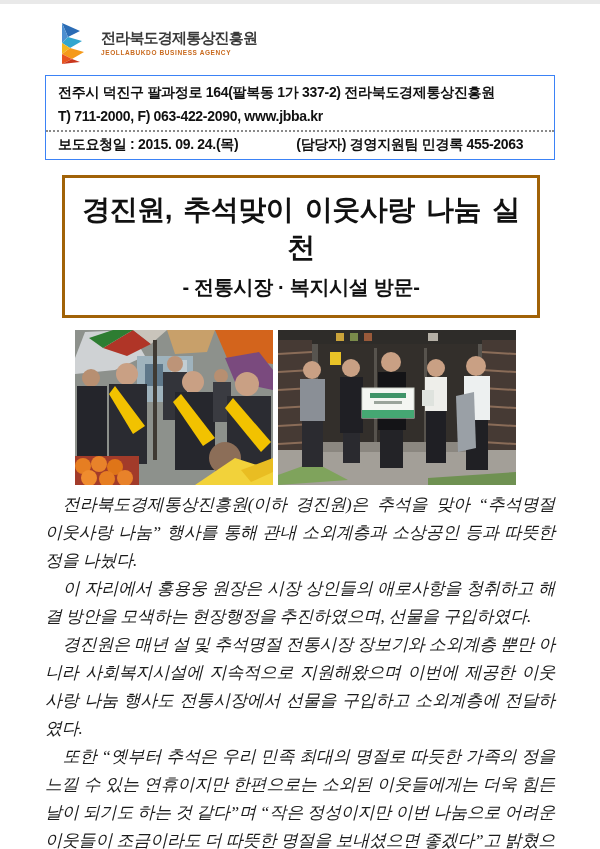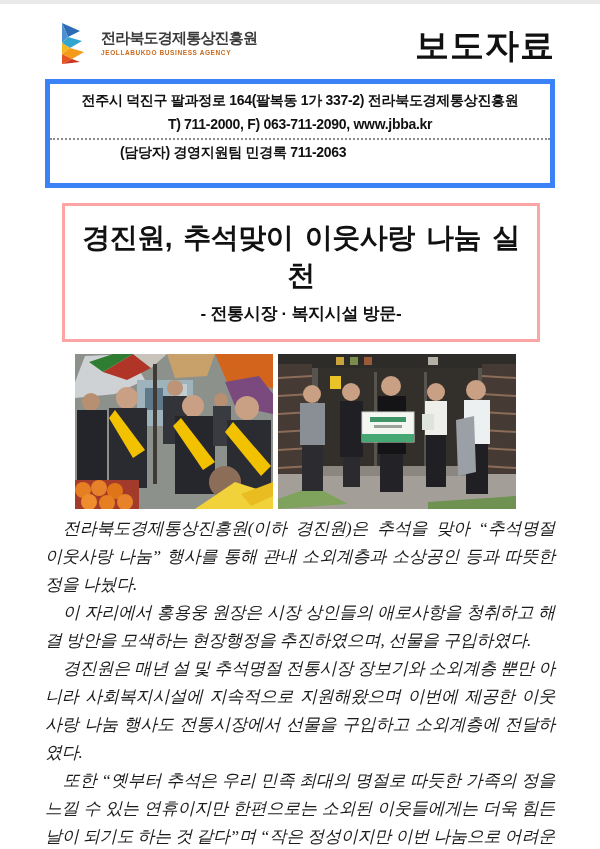--- a/index.html
+++ b/index.html
@@ -19,38 +19,38 @@
   }
   .logo-row{display:flex;align-items:center;gap:5px;}
   .logo-icon{width:38px;height:44px;flex:0 0 auto;}
   .logo-texts{display:flex;flex-direction:column;line-height:1.1;}
   .logo-kr{font-size:15px;font-weight:bold;color:#3a3a3a;letter-spacing:-0.8px;}
   .logo-en{font-size:6.5px;font-weight:bold;color:#c96a1e;letter-spacing:0.6px;margin-top:2px;}
   .doc-type{font-size:34px;font-weight:900;letter-spacing:1px;margin-top:2px;}
   
   .info-box{
     margin:0 45px;
-    border:5px solid #3b82f6;
-    padding:5px 12px 19px 12px;
-    font-size:14px;font-weight:bold;letter-spacing:-0.3px;text-align:center;
+    border:1px solid #3b82f6;
+    padding:5px 12px 3px 12px;
+    font-size:14px;font-weight:bold;letter-spacing:-0.3px;
   }
   .info-line{padding:3px 0;}
   .info-divider{border:0;border-top:2px dotted #8a8a8a;margin:3px -12px 1px -12px;}
   .release-row{display:flex;align-items:baseline;padding:3px 0 2px 0;}
   .release-date{flex:0 0 auto;}
   .release-manager{margin-left:58px;}
   
   .headline-box{
     margin:15px 60px 0 62px;
-    border:3px solid #fca5a5;
+    border:3px solid #a16207;
     text-align:center;
     padding:13px 6px 14px 6px;
   }
   .headline-title{font-size:28px;font-weight:900;letter-spacing:-0.5px;word-spacing:4px;}
-  .headline-subtitle{font-size:17px;font-weight:bold;margin-top:7px;letter-spacing:-0.3px;}
+  .headline-subtitle{font-size:20px;font-weight:bold;margin-top:7px;letter-spacing:-0.3px;}
   
   .photos{display:flex;gap:5px;margin:12px 0 6px 75px;height:155px;}
   .photo{height:155px;display:block;flex:0 0 auto;}
   .photo-left{width:198px;}
   .photo-right{width:238px;}
   
   .body-text{
     margin:6px 45px 0 45px;
     font-family:"Liberation Serif","DejaVu Serif",serif;
     font-size:17px;line-height:28px;
@@ -74,29 +74,29 @@
         <polygon points="4,22 12,27 4,33" fill="#f3b71f"></polygon>
         <polygon points="4,33 12,27 26,31 14,38" fill="#f59a1a"></polygon>
         <polygon points="4,33 14,38 4,43" fill="#e8541f"></polygon>
         <polygon points="4,43 14,38 22,41" fill="#c9371d"></polygon>
       </svg>
       <div class="logo-texts">
         <span class="logo-kr">전라북도경제통상진흥원</span>
         <span class="logo-en">JEOLLABUKDO BUSINESS AGENCY</span>
       </div>
     </div>
-    <div class="doc-type">보도자료</div>
   </div>
 
   <div class="info-box">
     <div class="info-line">전주시 덕진구 팔과정로 164(팔복동 1가 337-2) 전라북도경제통상진흥원</div>
-    <div class="info-line">T) 711-2000,  F) 063-711-2090, www.jbba.kr</div>
+    <div class="info-line">T) 711-2000,  F) 063-422-2090, www.jbba.kr</div>
     <hr class="info-divider">
     <div class="release-row">
-      <span class="release-manager">(담당자) 경영지원팀 민경록  711-2063</span>
+      <span class="release-date">보도요청일 : 2015. 09. 24.(목)</span>
+      <span class="release-manager">(담당자) 경영지원팀 민경록  455-2063</span>
     </div>
   </div>
 
   <div class="headline-box">
     <div class="headline-title">경진원, 추석맞이 이웃사랑 나눔 실천</div>
     <div class="headline-subtitle">- 전통시장 · 복지시설 방문-</div>
   </div>
 
   <div class="photos">
 

